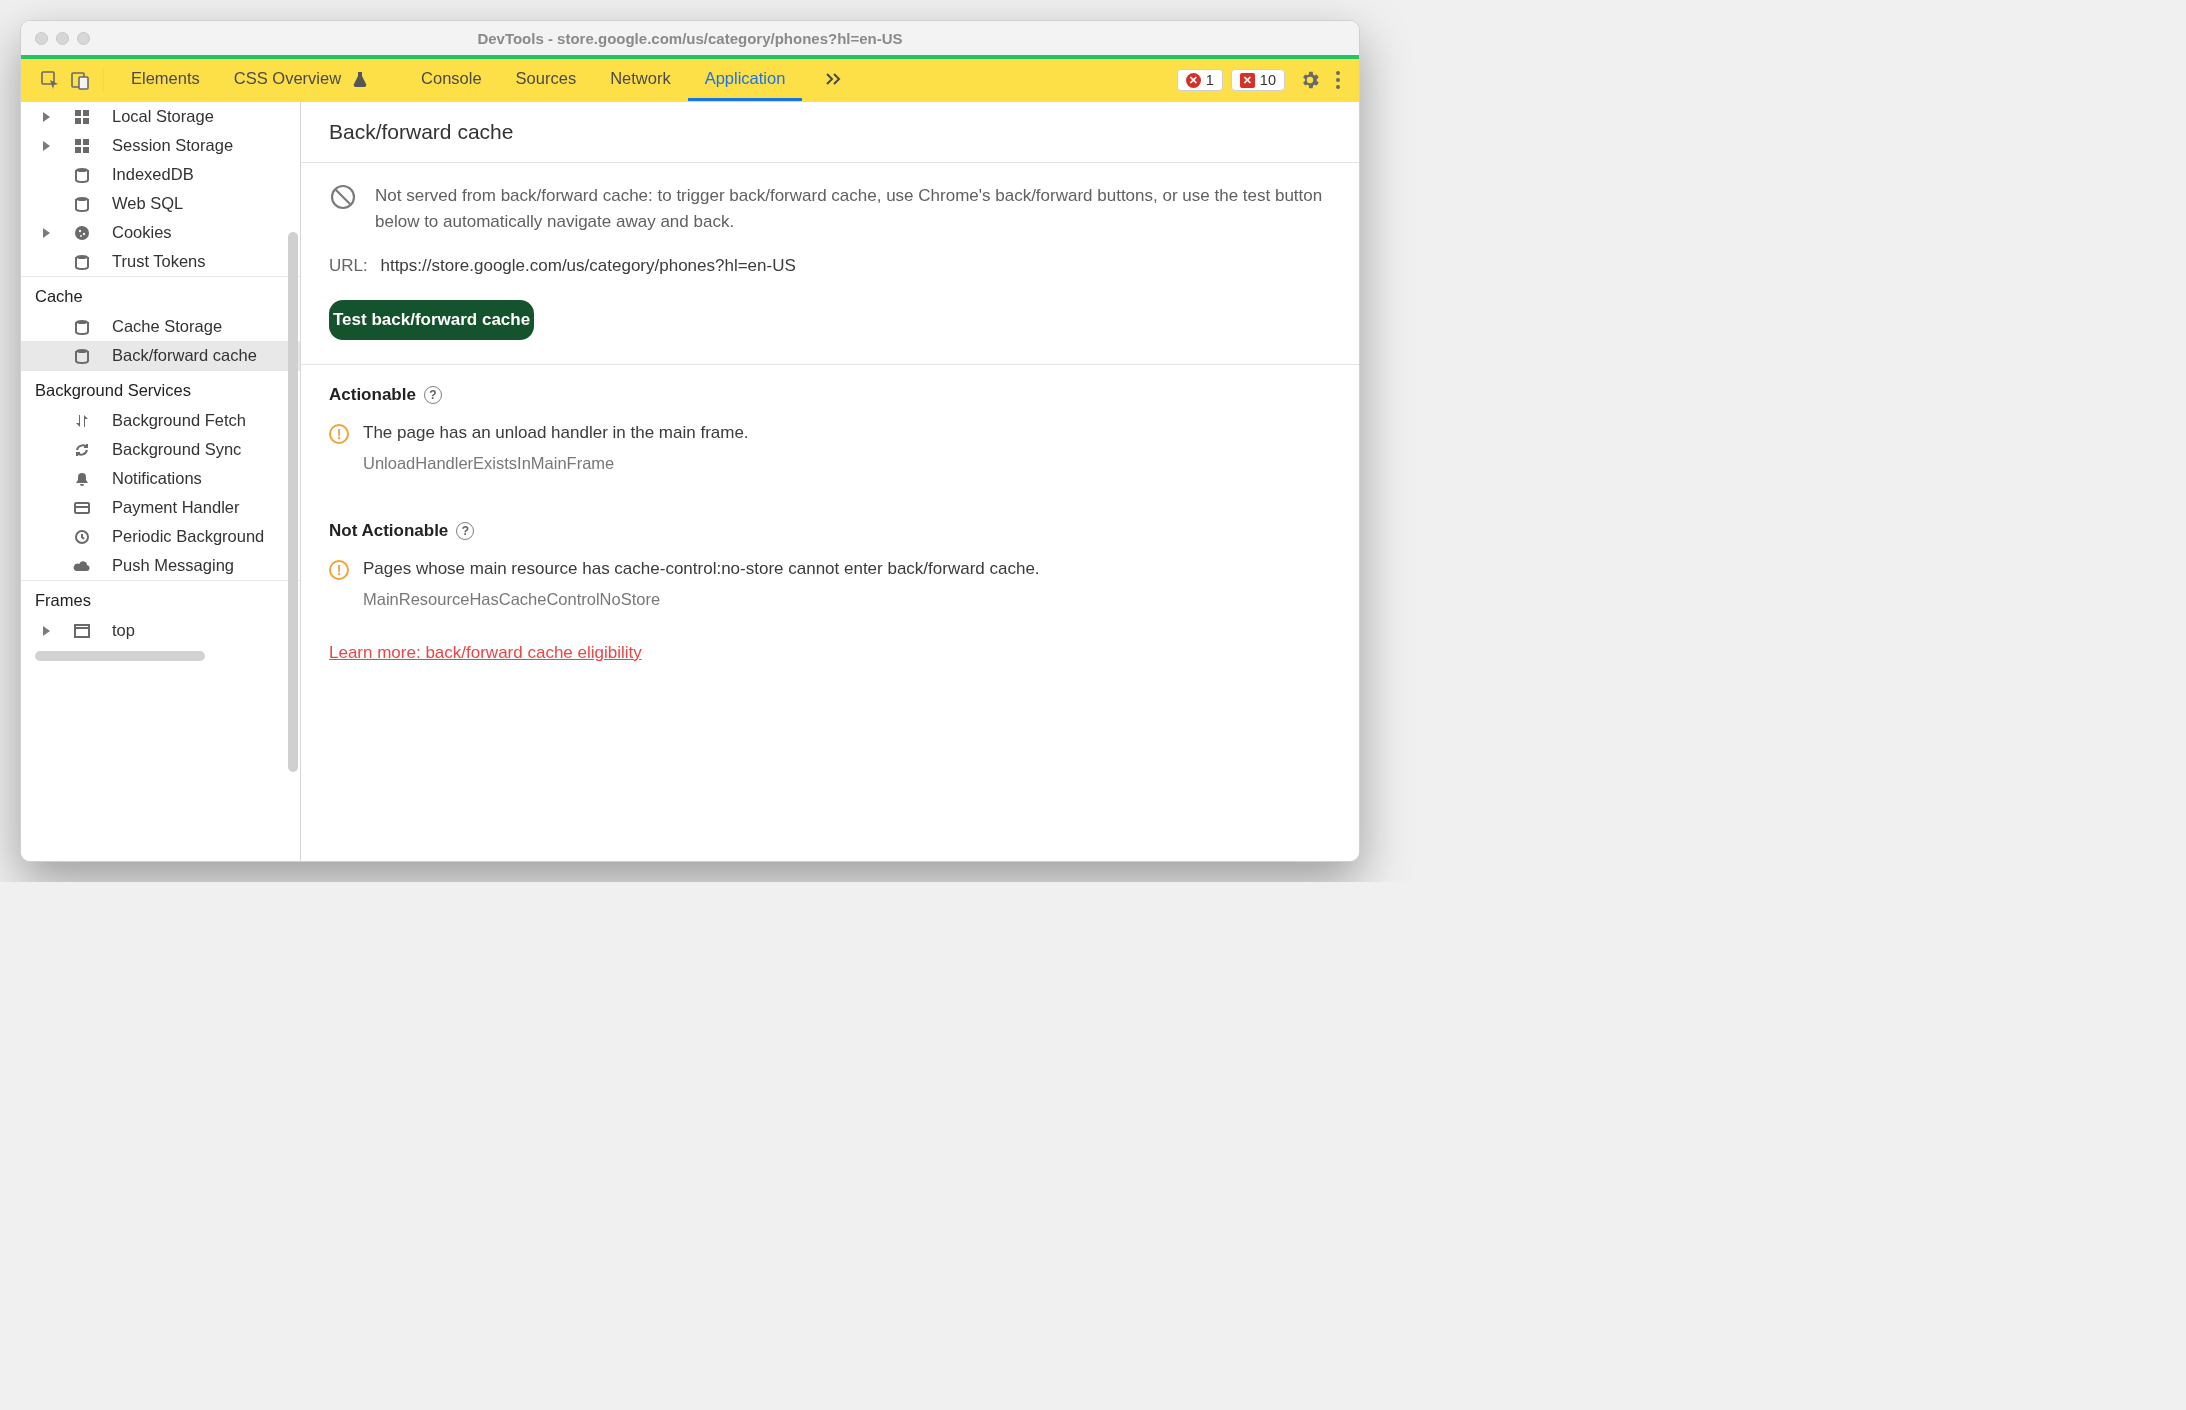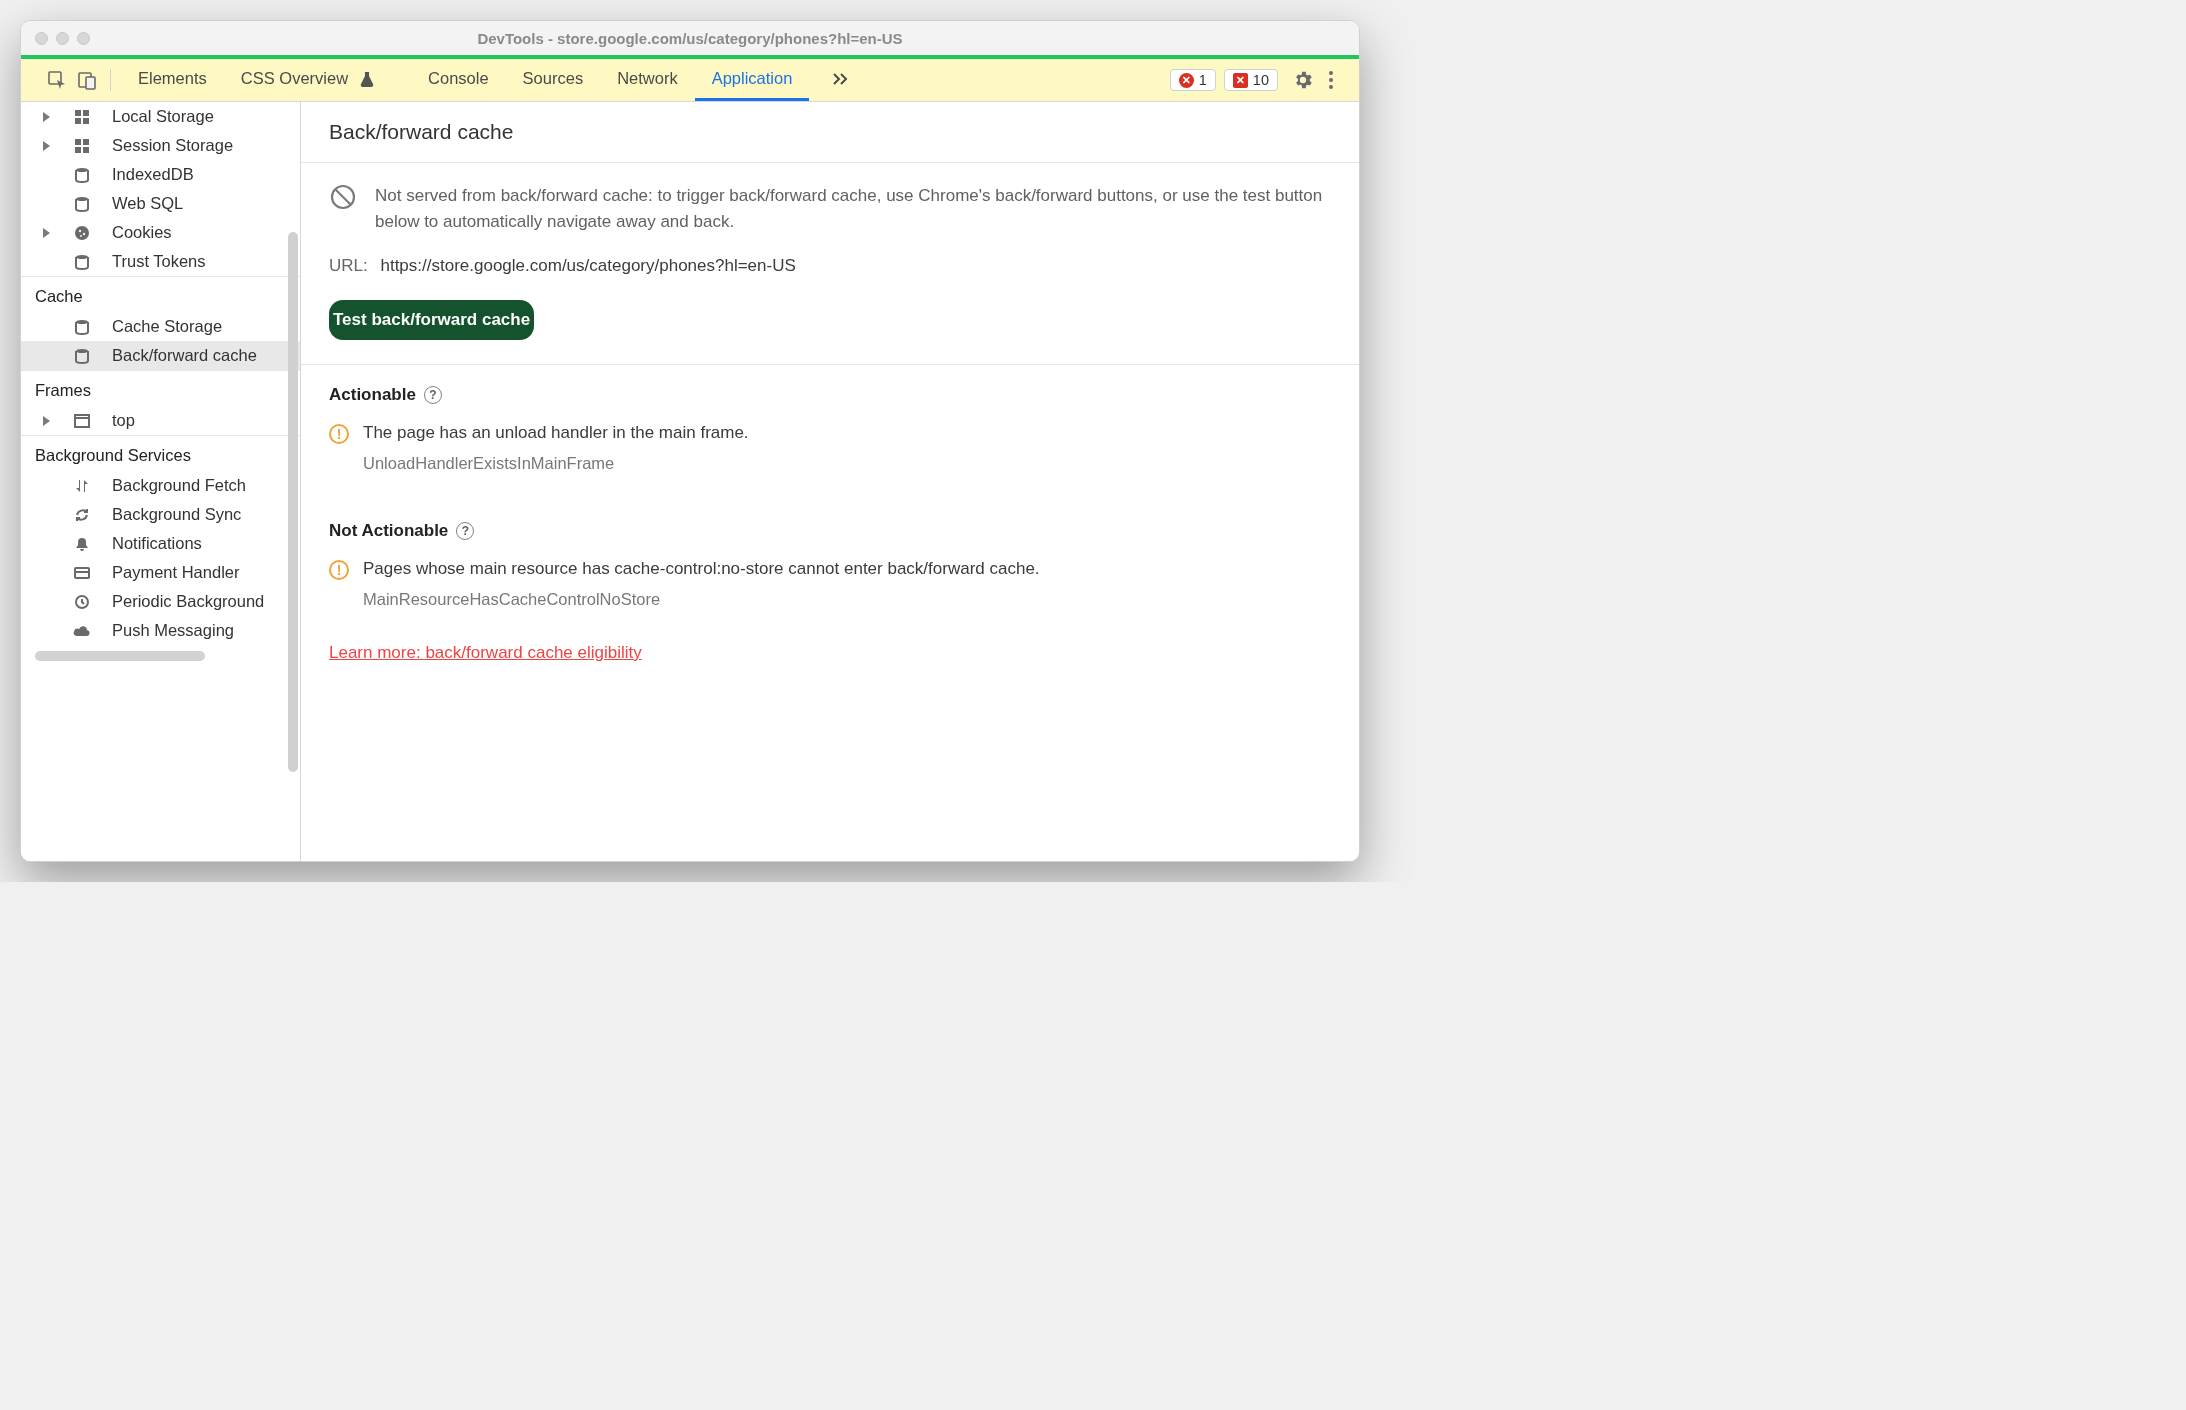--- a/index.html
+++ b/index.html
@@ -29,24 +29,24 @@
   .traffic span {
     width: 13px; height: 13px; border-radius: 50%;
     background: #d7d7d7; border: 1px solid #c7c7c7;
   }
   .titlebar-title {
     position: absolute; left: 0; right: 0; text-align: center;
     color: #8a8a8a; font-weight: 600; font-size: 15px;
   }
   .toolbar {
     height: 42px;
-    background: #fef9c3;
+    background: #fde047;
     display: flex;
     align-items: center;
-    padding: 0 25px;
+    padding: 0 18px;
     color: #5a5a5a;
     font-size: 15.5px;
   }
   .tool-icon {
     width: 22px; height: 22px; display: inline-flex;
     align-items: center; justify-content: center;
     margin-right: 8px; color: #6a6a6a;
   }
   .tool-sep {
     width: 1px; height: 22px; background: #cfcfcf; margin: 0 10px 0 4px;
@@ -308,91 +308,91 @@
                 <svg width="16" height="16" viewBox="0 0 16 16" fill="currentColor">
                   <ellipse cx="8" cy="3" rx="6" ry="2"></ellipse>
                   <path d="M2 3v10c0 1.1 2.7 2 6 2s6-.9 6-2V3" fill="none" stroke="currentColor" stroke-width="2"></path>
                 </svg>
               </span>
             <span>Back/forward cache</span>
           </div>
         </div>
 
         <div class="side-group">
+          <div class="side-group-header">Background Services</div>
+          <div class="side-item">
+            <span class="disclosure spacer"></span>
+            <span class="icon16">
+                <svg width="16" height="16" viewBox="0 0 16 16" fill="currentColor">
+                  <path d="M5 2v8H2l4 4V2zM11 14V6h3l-4-4v12z"></path>
+                </svg>
+              </span>
+            <span>Background Fetch</span>
+          </div>
+          <div class="side-item">
+            <span class="disclosure spacer"></span>
+            <span class="icon16">
+                <svg width="16" height="16" viewBox="0 0 16 16" fill="none" stroke="currentColor" stroke-width="2">
+                  <path d="M13 5a6 6 0 0 0-10 3M3 11a6 6 0 0 0 10-3"></path>
+                  <path d="M13 2v3h-3M3 14v-3h3"></path>
+                </svg>
+              </span>
+            <span>Background Sync</span>
+          </div>
+          <div class="side-item">
+            <span class="disclosure spacer"></span>
+            <span class="icon16">
+                <svg width="16" height="16" viewBox="0 0 16 16" fill="currentColor">
+                  <path d="M8 2a4 4 0 0 0-4 4v3l-2 3h12l-2-3V6a4 4 0 0 0-4-4zM6 13a2 2 0 0 0 4 0z"></path>
+                </svg>
+              </span>
+            <span>Notifications</span>
+          </div>
+          <div class="side-item">
+            <span class="disclosure spacer"></span>
+            <span class="icon16">
+                <svg width="16" height="16" viewBox="0 0 16 16" fill="none" stroke="currentColor" stroke-width="2">
+                  <rect x="1" y="3" width="14" height="10" rx="1"></rect>
+                  <path d="M1 7h14"></path>
+                </svg>
+              </span>
+            <span>Payment Handler</span>
+          </div>
+          <div class="side-item">
+            <span class="disclosure spacer"></span>
+            <span class="icon16">
+                <svg width="16" height="16" viewBox="0 0 16 16" fill="none" stroke="currentColor" stroke-width="2">
+                  <circle cx="8" cy="8" r="6"></circle>
+                  <path d="M8 5v3l2 2"></path>
+                </svg>
+              </span>
+            <span>Periodic Background</span>
+          </div>
+          <div class="side-item">
+            <span class="disclosure spacer"></span>
+            <span class="icon16">
+                <svg width="18" height="14" viewBox="0 0 18 14" fill="currentColor">
+                  <path d="M14 6a4 4 0 0 0-7.8-1A3.5 3.5 0 0 0 3 12h10a3 3 0 0 0 1-6z"></path>
+                </svg>
+              </span>
+            <span>Push Messaging</span>
+          </div>
+        </div>
+
+        <div class="side-group">
           <div class="side-group-header">Frames</div>
           <div class="side-item">
             <span class="disclosure"></span>
             <span class="icon16">
                 <svg width="16" height="14" viewBox="0 0 16 14" fill="none" stroke="currentColor" stroke-width="2">
                   <rect x="1" y="1" width="14" height="12"></rect>
                   <path d="M1 4h14"></path>
                 </svg>
               </span>
             <span>top</span>
-          </div>
-        </div>
-
-        <div class="side-group">
-          <div class="side-group-header">Background Services</div>
-          <div class="side-item">
-            <span class="disclosure spacer"></span>
-            <span class="icon16">
-                <svg width="16" height="16" viewBox="0 0 16 16" fill="currentColor">
-                  <path d="M5 2v8H2l4 4V2zM11 14V6h3l-4-4v12z"></path>
-                </svg>
-              </span>
-            <span>Background Fetch</span>
-          </div>
-          <div class="side-item">
-            <span class="disclosure spacer"></span>
-            <span class="icon16">
-                <svg width="16" height="16" viewBox="0 0 16 16" fill="none" stroke="currentColor" stroke-width="2">
-                  <path d="M13 5a6 6 0 0 0-10 3M3 11a6 6 0 0 0 10-3"></path>
-                  <path d="M13 2v3h-3M3 14v-3h3"></path>
-                </svg>
-              </span>
-            <span>Background Sync</span>
-          </div>
-          <div class="side-item">
-            <span class="disclosure spacer"></span>
-            <span class="icon16">
-                <svg width="16" height="16" viewBox="0 0 16 16" fill="currentColor">
-                  <path d="M8 2a4 4 0 0 0-4 4v3l-2 3h12l-2-3V6a4 4 0 0 0-4-4zM6 13a2 2 0 0 0 4 0z"></path>
-                </svg>
-              </span>
-            <span>Notifications</span>
-          </div>
-          <div class="side-item">
-            <span class="disclosure spacer"></span>
-            <span class="icon16">
-                <svg width="16" height="16" viewBox="0 0 16 16" fill="none" stroke="currentColor" stroke-width="2">
-                  <rect x="1" y="3" width="14" height="10" rx="1"></rect>
-                  <path d="M1 7h14"></path>
-                </svg>
-              </span>
-            <span>Payment Handler</span>
-          </div>
-          <div class="side-item">
-            <span class="disclosure spacer"></span>
-            <span class="icon16">
-                <svg width="16" height="16" viewBox="0 0 16 16" fill="none" stroke="currentColor" stroke-width="2">
-                  <circle cx="8" cy="8" r="6"></circle>
-                  <path d="M8 5v3l2 2"></path>
-                </svg>
-              </span>
-            <span>Periodic Background</span>
-          </div>
-          <div class="side-item">
-            <span class="disclosure spacer"></span>
-            <span class="icon16">
-                <svg width="18" height="14" viewBox="0 0 18 14" fill="currentColor">
-                  <path d="M14 6a4 4 0 0 0-7.8-1A3.5 3.5 0 0 0 3 12h10a3 3 0 0 0 1-6z"></path>
-                </svg>
-              </span>
-            <span>Push Messaging</span>
           </div>
         </div>
 
         <div class="hscroll-thumb"></div>
       </div>
       <div class="sb-scrollbar-track">
         <div class="sb-scrollbar-thumb"></div>
       </div>
     </div>
 

